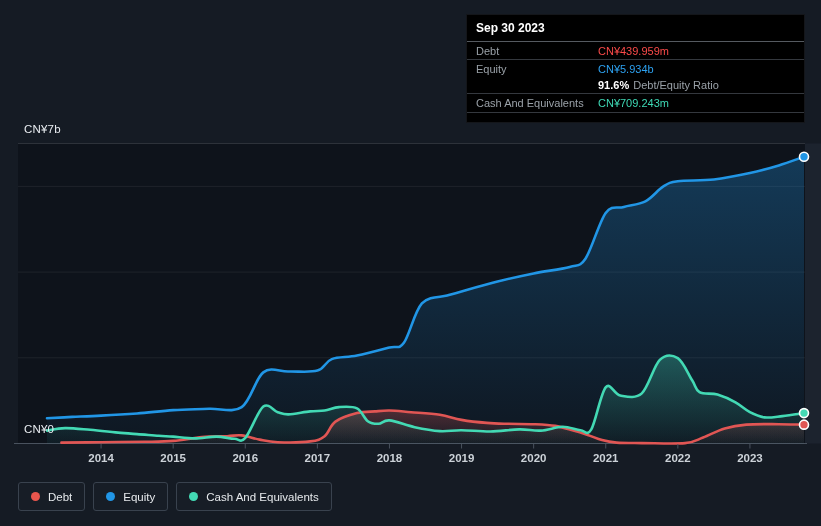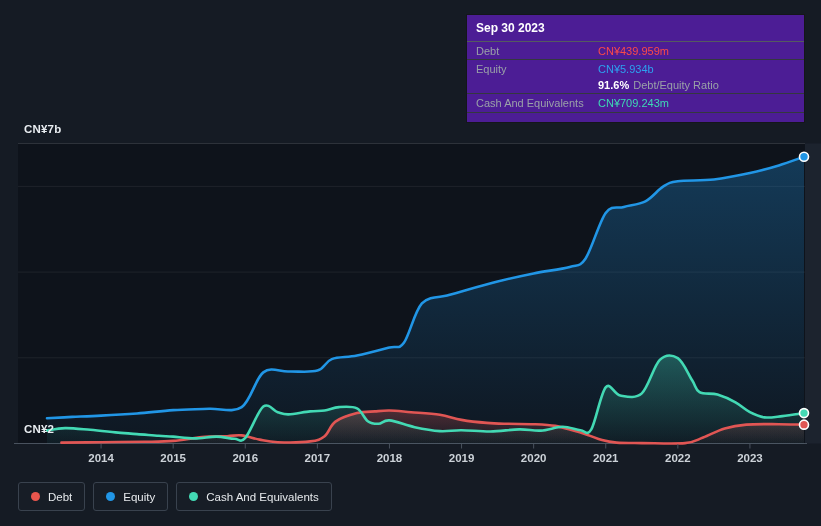--- a/index.html
+++ b/index.html
@@ -2,26 +2,26 @@
 <html><head>
 <meta charset="utf-8">
 <style>
   html,body{margin:0;padding:0;background:#151b24;}
   body{width:821px;height:526px;overflow:hidden;font-family:"Liberation Sans",sans-serif;
        -webkit-font-smoothing:antialiased;}
   .stage{position:relative;width:821px;height:526px;background:#151b24;}
   svg#plot{position:absolute;left:0;top:0;}
 
   
-  .ylabel{position:absolute;left:24px;color:#e9edf1;font-size:11.5px;font-weight:700;letter-spacing:.2px;}
+  .ylabel{position:absolute;left:24px;color:#e9edf1;font-size:11.5px;font-weight:400;letter-spacing:.2px;}
   .ylabel.top{top:123px;}
   .ylabel.zero{top:423px;}
 
   
-  .tooltip{position:absolute;left:466px;top:14px;width:339px;background:#4c1d95;
+  .tooltip{position:absolute;left:466px;top:14px;width:339px;background:#000000;
            box-sizing:border-box;border:1px solid #14161a;}
   .tt-header{height:26px;display:flex;align-items:center;padding:0 9px;
              color:#fff;font-size:12px;font-weight:700;border-bottom:1px solid #555a60;}
   .tt-row{display:flex;align-items:center;height:17px;padding:0 9px;font-size:11px;}
   .tt-row.bordered{border-bottom:1px solid #34383e;}
   .tt-row.last{height:18px;}
   .tt-row.ratio{height:16px;}
   .tt-bottom-pad{height:9px;}
   .tt-label{width:122px;flex:0 0 122px;color:#9aa1a8;font-weight:400;}
   .tt-val{font-weight:400;}
@@ -93,21 +93,21 @@
       <line x1="677.8333333333334" y1="444" x2="677.8333333333334" y2="448.5" stroke="#49525e" stroke-width="1"></line>
       <text x="677.8333333333334" y="462" text-anchor="middle" fill="#ccd2d8" font-size="11.5" font-weight="600" font-family="&quot;Liberation Sans&quot;,sans-serif">2022</text>
       <line x1="749.9285714285714" y1="444" x2="749.9285714285714" y2="448.5" stroke="#49525e" stroke-width="1"></line>
       <text x="749.9285714285714" y="462" text-anchor="middle" fill="#ccd2d8" font-size="11.5" font-weight="600" font-family="&quot;Liberation Sans&quot;,sans-serif">2023</text>
       <circle cx="804" cy="156.78571428571428" r="4.5" fill="#2196e6" stroke="#ffffff" stroke-width="1.6"></circle>
       <circle cx="804" cy="424.64285714285717" r="4.5" fill="#e15654" stroke="#ffffff" stroke-width="1.6"></circle>
       <circle cx="804" cy="413.1142857142857" r="4.5" fill="#43d9b4" stroke="#ffffff" stroke-width="1.6"></circle>
     </svg>
 
   <div class="ylabel top">CN¥7b</div>
-  <div class="ylabel zero">CN¥2</div>
+  <div class="ylabel zero">CN¥0</div>
 
   <div class="tooltip">
     <div class="tt-header">Sep 30 2023</div>
     <div class="tt-row bordered">
       <span class="tt-label">Debt</span>
       <span class="tt-val c-debt">CN¥439.959m</span>
     </div>
     <div class="tt-row">
       <span class="tt-label">Equity</span>
       <span class="tt-val c-equity">CN¥5.934b</span>

